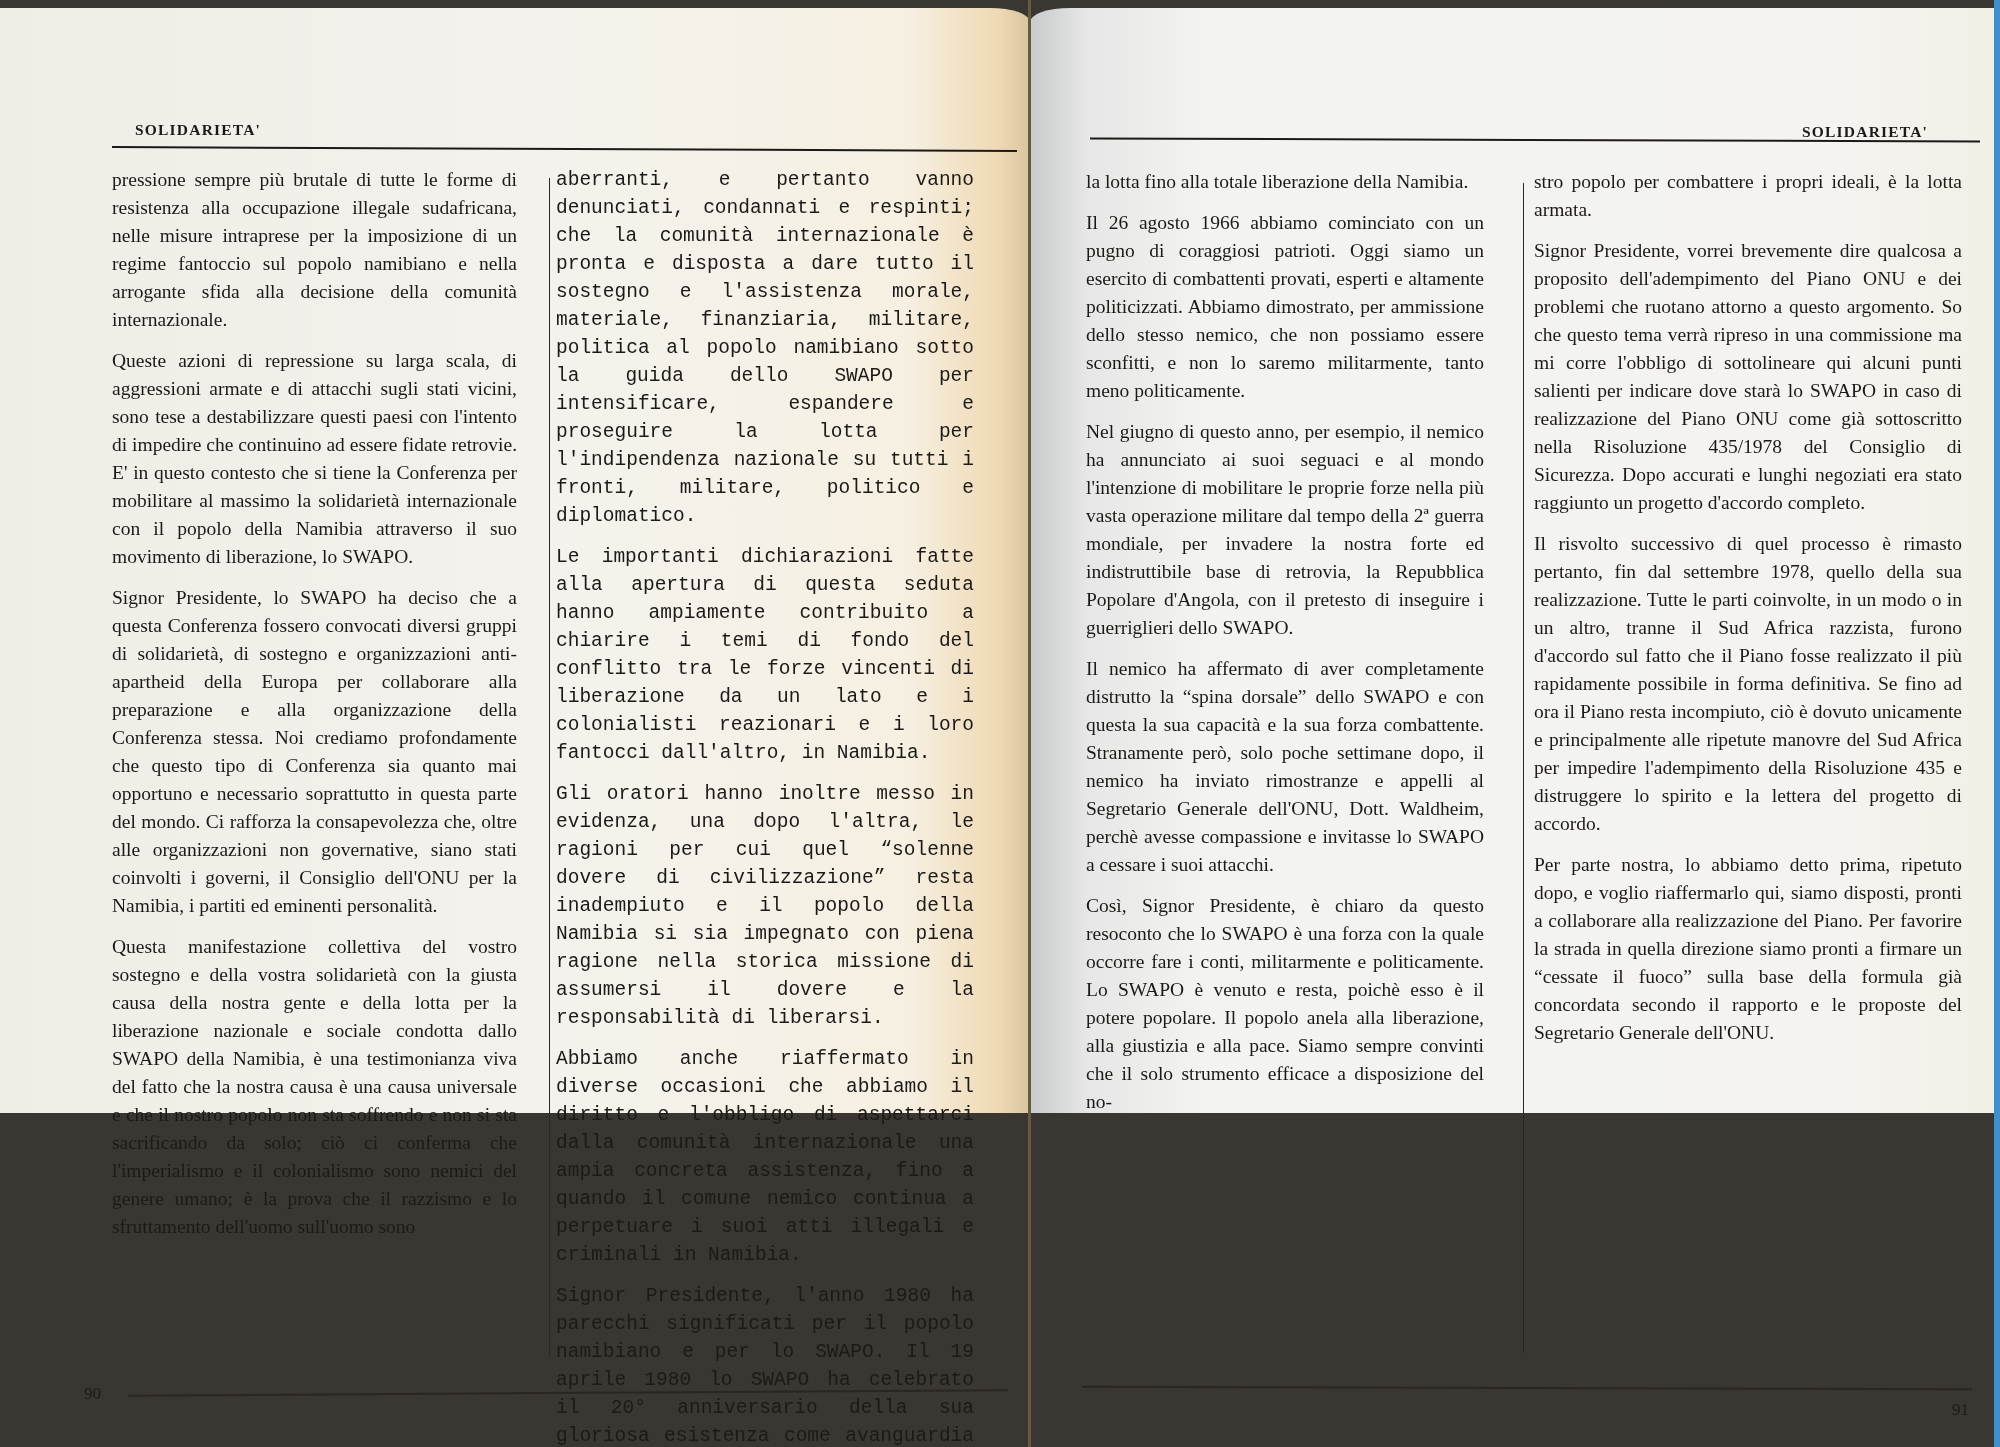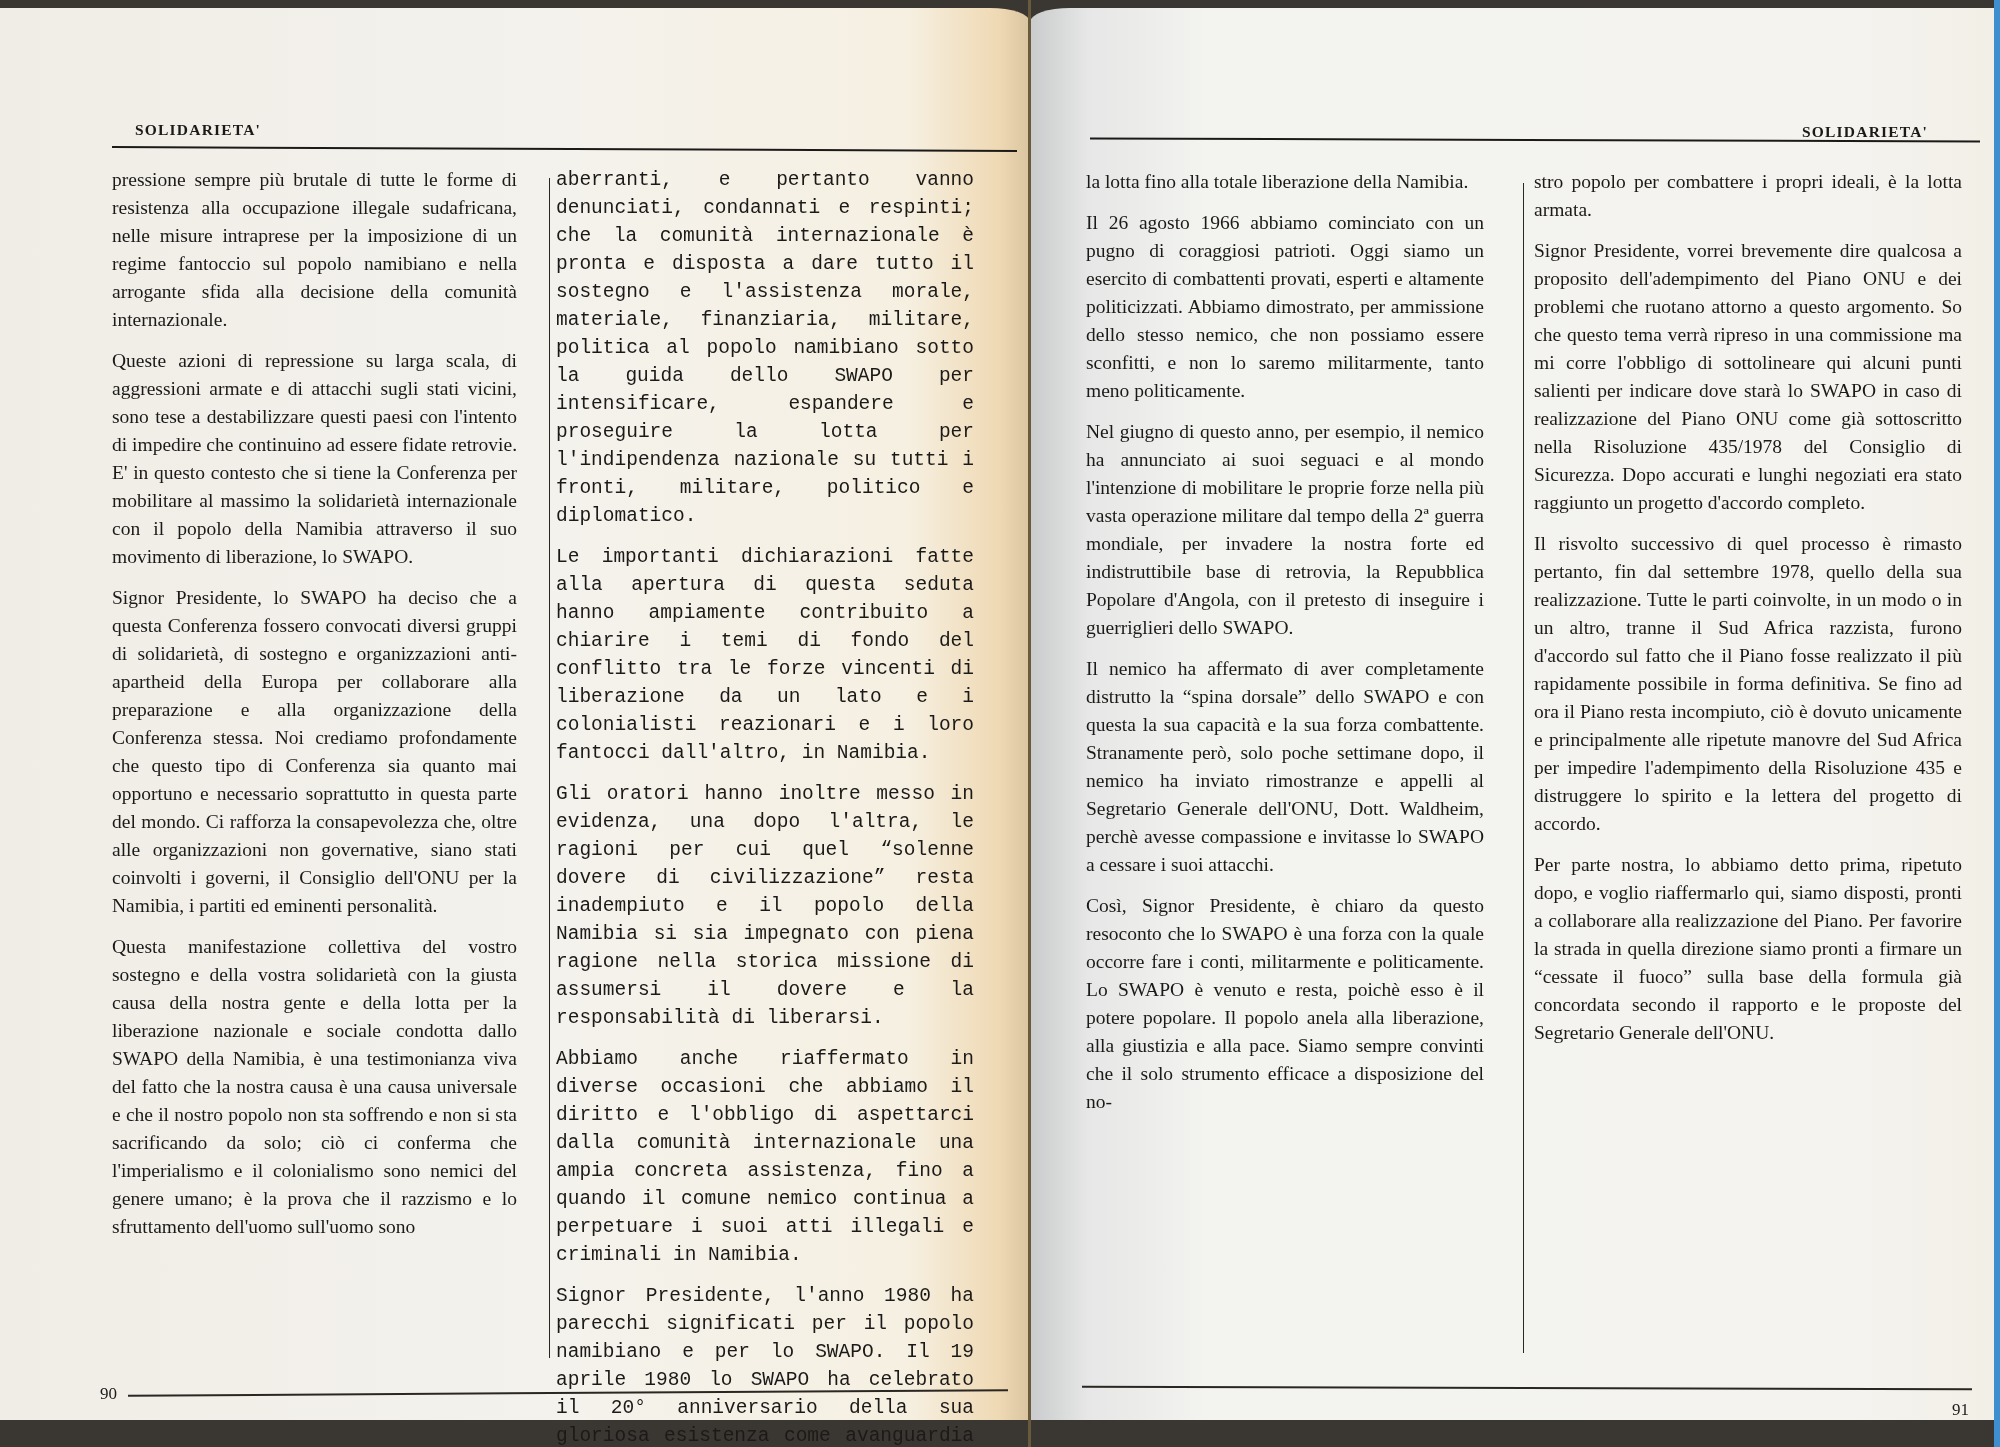--- a/index.html
+++ b/index.html
@@ -3,21 +3,21 @@
 <meta charset="utf-8">
 <style>
   html, body { margin:0; padding:0; }
   body {
     width:2000px; height:1447px; overflow:hidden; position:relative;
     background:#3a3632;
     font-family:"Liberation Serif", "DejaVu Serif", serif;
     color:#1c1a18;
   }
   .page {
-    position:absolute; top:8px; height:1412px;
+    position:absolute; top:8px; height:1105px;
   }
   .page-left {
     left:0; width:1030px;
     background:linear-gradient(to right, #efede6 0%, #f4f2ec 55%, #f6f0e2 88%, #efd9b4 97%, #d9c4a0 100%);
     border-top-right-radius:40px 14px;
   }
   .page-right {
     left:1030px; width:970px;
     background:linear-gradient(to right, #c9cbcc 0%, #e6e7e6 6%, #f3f3f0 18%, #f4f3ef 85%, #f2efe6 100%);
     border-top-left-radius:40px 14px;
@@ -65,21 +65,21 @@
   <div class="col-rule" style="left:549px; top:170px; height:1180px;"></div>
 
   <div class="col" style="left:556px; top:158px; width:418px;font-family:Liberation Mono, monospace;">
     <p>aberranti, e pertanto vanno denunciati, condannati e respinti; che la comunità internazionale è pronta e disposta a dare tutto il sostegno e l'assistenza morale, materiale, finanziaria, militare, politica al popolo namibiano sotto la guida dello SWAPO per intensificare, espandere e proseguire la lotta per l'indipendenza nazionale su tutti i fronti, militare, politico e diplomatico.</p>
     <p>Le importanti dichiarazioni fatte alla apertura di questa seduta hanno ampiamente contribuito a chiarire i temi di fondo del conflitto tra le forze vincenti di liberazione da un lato e i colonialisti reazionari e i loro fantocci dall'altro, in Namibia.</p>
     <p>Gli oratori hanno inoltre messo in evidenza, una dopo l'altra, le ragioni per cui quel “solenne dovere di civilizzazione” resta inadempiuto e il popolo della Namibia si sia impegnato con piena ragione nella storica missione di assumersi il dovere e la responsabilità di liberarsi.</p>
     <p>Abbiamo anche riaffermato in diverse occasioni che abbiamo il diritto e l'obbligo di aspettarci dalla comunità internazionale una ampia concreta assistenza, fino a quando il comune nemico continua a perpetuare i suoi atti illegali e criminali in Namibia.</p>
     <p>Signor Presidente, l'anno 1980 ha parecchi significati per il popolo namibiano e per lo SWAPO. Il 19 aprile 1980 lo SWAPO ha celebrato il 20° anniversario della sua gloriosa esistenza come avanguardia della lotta namibiana. Siamo sopravvissuti in questi anni come organizzazione e siamo maturati come combattenti e come membri della rivoluzione namibiana. Con piena fiducia e convinzione che la vittoria sia a portata di mano, dichiaro davanti a tutti voi che la nostra risoluzione resta ferma e il nostro impegno forte più che mai per continuare</p>
   </div>
 
-  <div class="folio" style="left:100px; top:1376px;">90</div>
+  <div class="folio" style="left:84px; top:1376px;">90</div>
   <div class="foot-rule" style="left:128px; top:1384px; width:880px; transform:rotate(-0.35deg);"></div>
 </div>
 
 <div class="page page-right">
   <div class="head-rule" style="left:60px; top:131px; width:890px; transform:rotate(0.2deg);"></div>
   <div class="running-head" style="left:772px; top:115px;">SOLIDARIETA'</div>
 
   <div class="col" style="left:56px; top:160px; width:398px;">
     <p>la lotta fino alla totale liberazione della Namibia.</p>
     <p>Il 26 agosto 1966 abbiamo cominciato con un pugno di coraggiosi patrioti. Oggi siamo un esercito di combattenti provati, esperti e altamente politicizzati. Abbiamo dimostrato, per ammissione dello stesso nemico, che non possiamo essere sconfitti, e non lo saremo militarmente, tanto meno politicamente.</p>

